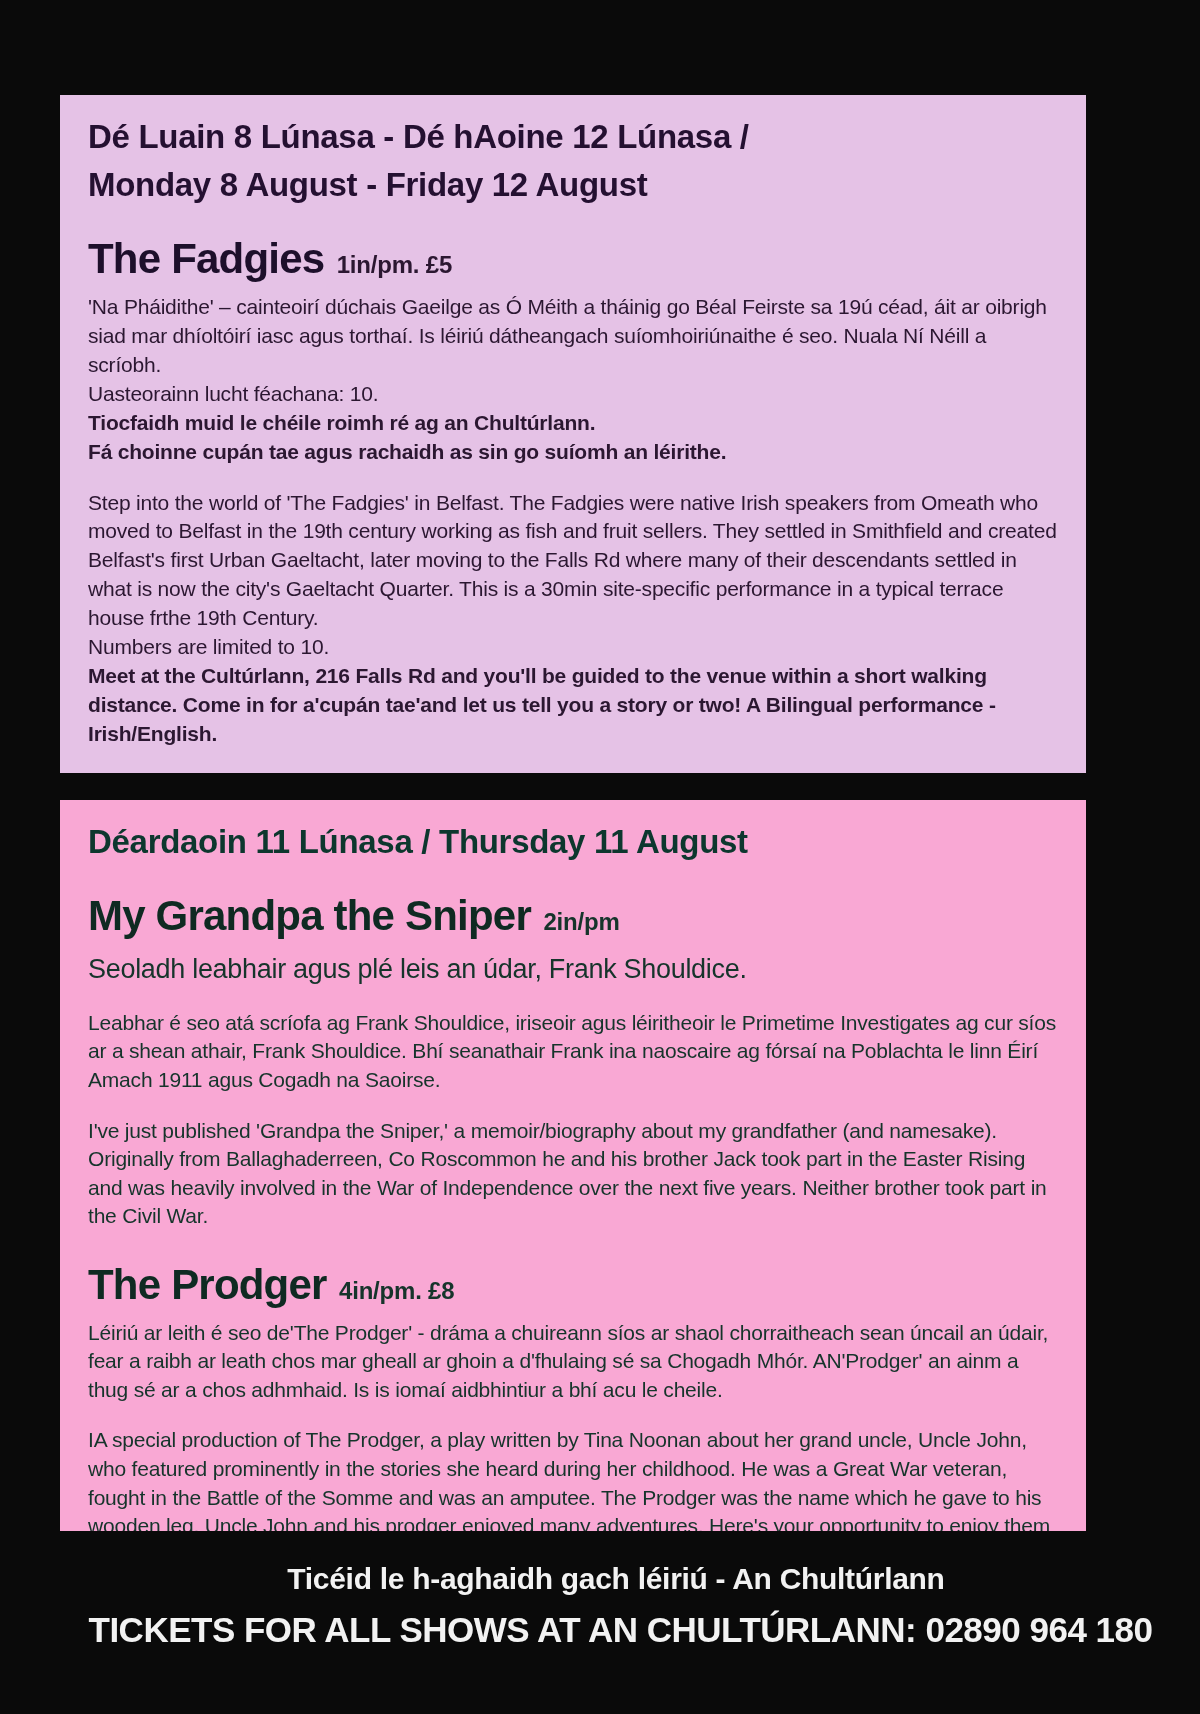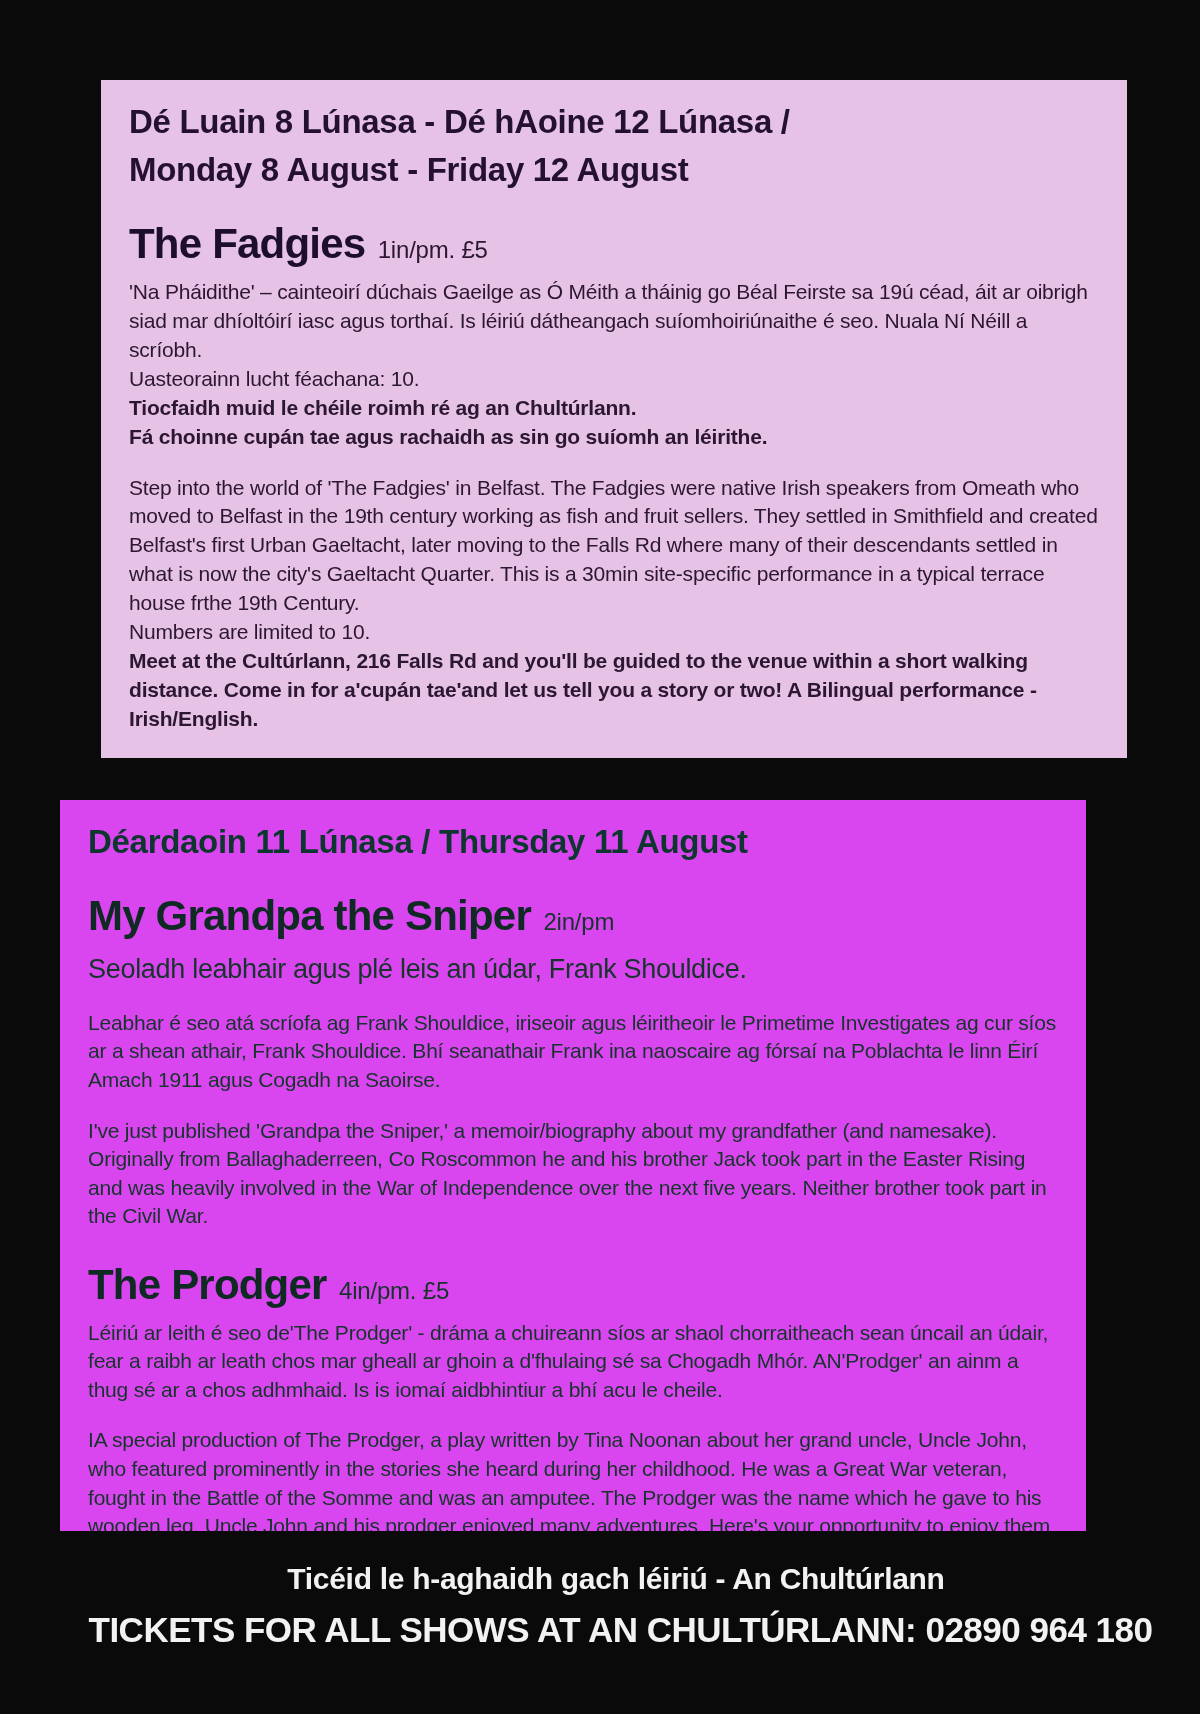--- a/index.html
+++ b/index.html
@@ -16,30 +16,29 @@
   }
   .panel {
     position: absolute;
     left: 60px;
     width: 1026px;
     box-sizing: border-box;
     padding: 18px 28px;
     overflow: hidden;
   }
   .panel-pink {
-    top: 80px;
+    top: 95px;
     height: 678px;
     background: #e5c2e6;
     color: #2b1731;
-    margin-left: 41px;
   }
   .panel-green {
     top: 800px;
     height: 731px;
-    background: #d946ef;
+    background: #f9a8d4;
     color: #16342b;
   }
   .date-heading {
     font-weight: bold;
     font-size: 33px;
     line-height: 1.45;
     letter-spacing: -0.3px;
   }
   .panel-pink .date-heading { color: #241031; }
   .panel-green .date-heading { color: #0d372e; }
@@ -47,21 +46,21 @@
     margin-top: 26px;
   }
   .show-title {
     font-weight: bold;
     font-size: 42px;
     letter-spacing: -0.8px;
   }
   .panel-pink .show-title { color: #1d0f2b; }
   .panel-green .show-title { color: #0f2a22; }
   .show-meta {
-    font-weight: normal;
+    font-weight: bold;
     font-size: 24px;
     letter-spacing: -0.2px;
     margin-left: 8px;
   }
   .para {
     font-size: 21px;
     line-height: 1.38;
     letter-spacing: -0.2px;
     margin: 0;
   }
@@ -129,21 +128,21 @@
     <span class="show-title">My Grandpa the Sniper</span>
     <span class="show-meta">2in/pm</span>
   </div>
   <div class="subtitle">Seoladh leabhair agus plé leis an údar, Frank Shouldice.</div>
 
   <p class="para mt-md">Leabhar é seo atá scríofa ag Frank Shouldice, iriseoir agus léiritheoir le Primetime Investigates ag cur síos ar a shean athair, Frank Shouldice. Bhí seanathair Frank ina naoscaire ag fórsaí na Poblachta le linn Éirí Amach 1911 agus Cogadh na Saoirse.</p>
   <p class="para mt-md">I've just published 'Grandpa the Sniper,' a memoir/biography about my grandfather (and namesake). Originally from Ballaghaderreen, Co Roscommon he and his brother Jack took part in the Easter Rising and was heavily involved in the War of Independence over the next five years. Neither brother took part in the Civil War.</p>
 
   <div class="show-row mt-lg">
     <span class="show-title">The Prodger</span>
-    <span class="show-meta">4in/pm. £5</span>
+    <span class="show-meta">4in/pm. £8</span>
   </div>
 
   <p class="para mt-sm">Léiriú ar leith é seo de'The Prodger' - dráma a chuireann síos ar shaol chorraitheach sean úncail an údair, fear a raibh ar leath chos mar gheall ar ghoin a d'fhulaing sé sa Chogadh Mhór. AN'Prodger' an ainm a thug sé ar a chos adhmhaid. Is is iomaí aidbhintiur a bhí acu le cheile.</p>
   <p class="para mt-md">IA special production of The Prodger, a play written by Tina Noonan about her grand uncle, Uncle John, who featured prominently in the stories she heard during her childhood. He was a Great War veteran, fought in the Battle of the Somme and was an amputee. The Prodger was the name which he gave to his wooden leg. Uncle John and his prodger enjoyed many adventures. Here's your opportunity to enjoy them too!.</p>
 </div>
 
 <div class="footer">
   <div class="footer-irish">Ticéid le h-aghaidh gach léiriú - An Chultúrlann</div>
   <div class="footer-english">TICKETS FOR ALL SHOWS AT AN CHULTÚRLANN: 02890 964 180</div>
 </div>

